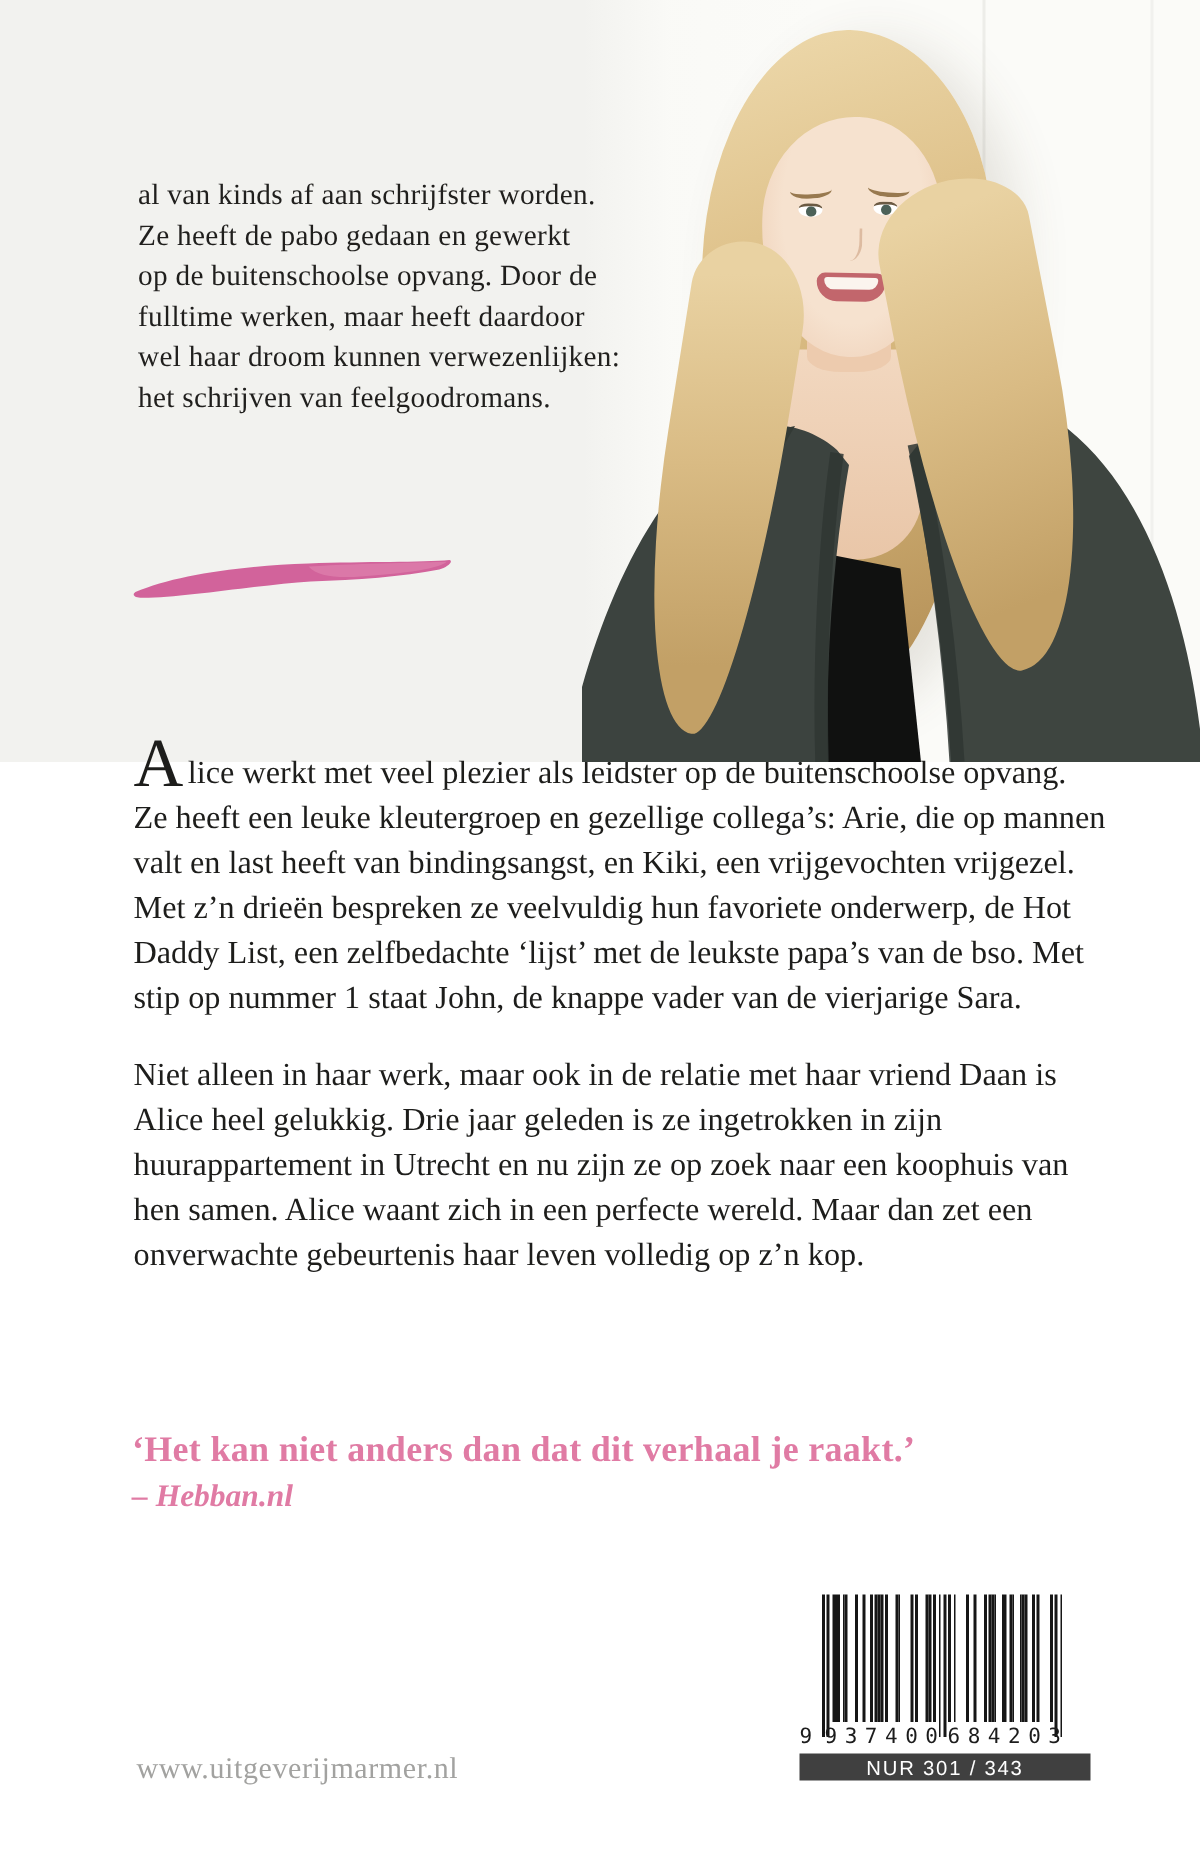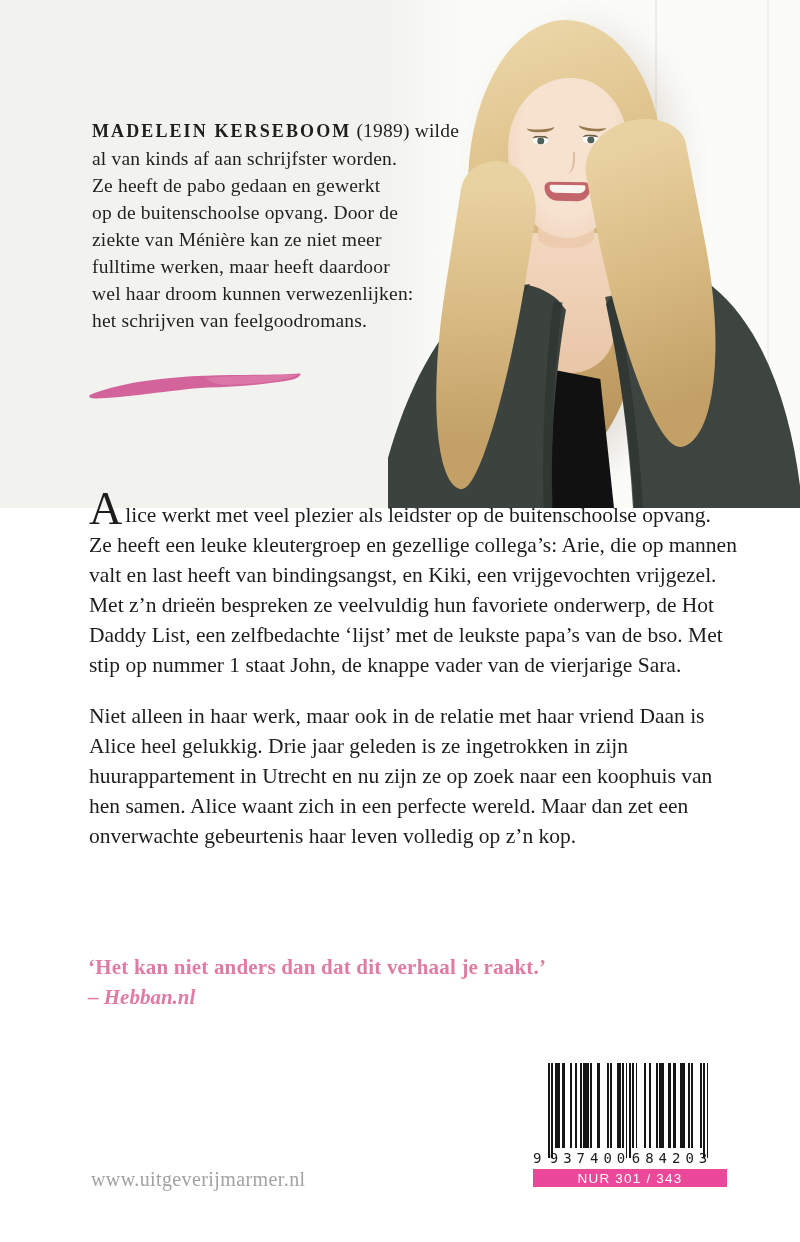--- a/index.html
+++ b/index.html
@@ -49,21 +49,21 @@
   .bio-title{font-style:italic;}
   .brush{position:absolute;left:86px;top:370px;z-index:7;transform:rotate(-2deg);}
   
   .synopsis{position:absolute;left:89px;top:500px;width:648px;color:#1d1d1b;}
   .para{margin:0;font-size:21.5px;line-height:30px;}
   .para.p2{margin-top:21px;}
   .dropcap{float:left;font-size:46px;line-height:32px;margin:-7px 3px 0 0;font-weight:400;}
   
   .reviews{position:absolute;left:88px;top:952px;width:600px;}
   .review{margin-bottom:19px;}
-  .quote{font-size:21px;font-weight:700;line-height:30px;letter-spacing:.2px;}
+  .quote{font-size:24px;font-weight:700;line-height:30px;letter-spacing:.2px;}
   .review.r1 .quote{white-space:nowrap;}
   .review.r2 .quote{max-width:450px;}
   .source{font-size:21px;font-weight:700;font-style:italic;line-height:30px;}
   
   .barcode-block{position:absolute;left:533px;top:1063px;width:194px;height:130px;}
   .bars{position:absolute;left:15px;top:0;display:flex;align-items:flex-start;height:96px;}
   .bars i{display:block;width:1.7px;height:85px;}
   .bars i.sp{background:transparent;}
   .bars i.bar{background:#161616;}
   .bars i.bar.g{height:95px;}
@@ -114,25 +114,23 @@
         <div class="nose"></div>
         <div class="mouth">
             <div class="teeth"></div>
           </div>
       </div>
       <div class="strand left"></div>
       <div class="strand right"></div>
     </div>
 
     <div class="bio">
-      <div class="bio-line"><span class="author-name">MADELEIN KERSEBOOM</span><span> (1989) wilde</span></div>
       <div class="bio-line">al van kinds af aan schrijfster worden.</div>
       <div class="bio-line">Ze heeft de pabo gedaan en gewerkt</div>
       <div class="bio-line">op de buitenschoolse opvang. Door de</div>
-      <div class="bio-line">ziekte van Ménière kan ze niet meer</div>
       <div class="bio-line">fulltime werken, maar heeft daardoor</div>
       <div class="bio-line">wel haar droom kunnen verwezenlijken:</div>
       <div class="bio-line">het schrijven van feelgoodromans.</div>
     </div>
 
     <svg class="brush" viewBox="0 0 220 30" width="220" height="30">
       <path d="M4,21 C30,11 72,6 120,6 C158,6 196,8 214,7 C217,8 212,12 207,13 C182,17 152,18 121,18 C86,19 36,26 9,25 C4,25 1,23 4,21 Z" fill="#d2639b"></path>
       <path d="M120,8 C160,7 196,8 212,8 C208,12 186,15 150,16 C135,16 125,14 120,8 Z" fill="#e18ab3" opacity="0.55"></path>
     </svg>
 
@@ -246,18 +244,18 @@
         <i class="sp"></i>
         <i class="bar g"></i>
         <i class="sp g"></i>
         <i class="bar g"></i>
       </div>
     <div class="digits">
       <span class="d0">9</span>
       <span class="grp">937400</span>
       <span class="grp">684203</span>
     </div>
-    <div class="nur" style="background: #ec4899;">NUR 301 / 343</div>
+    <div class="nur" style="background: #404040;">NUR 301 / 343</div>
   </div>
 
   <div class="website">www.uitgeverijmarmer.nl</div>
 
 </div>
 
 </body></html>

